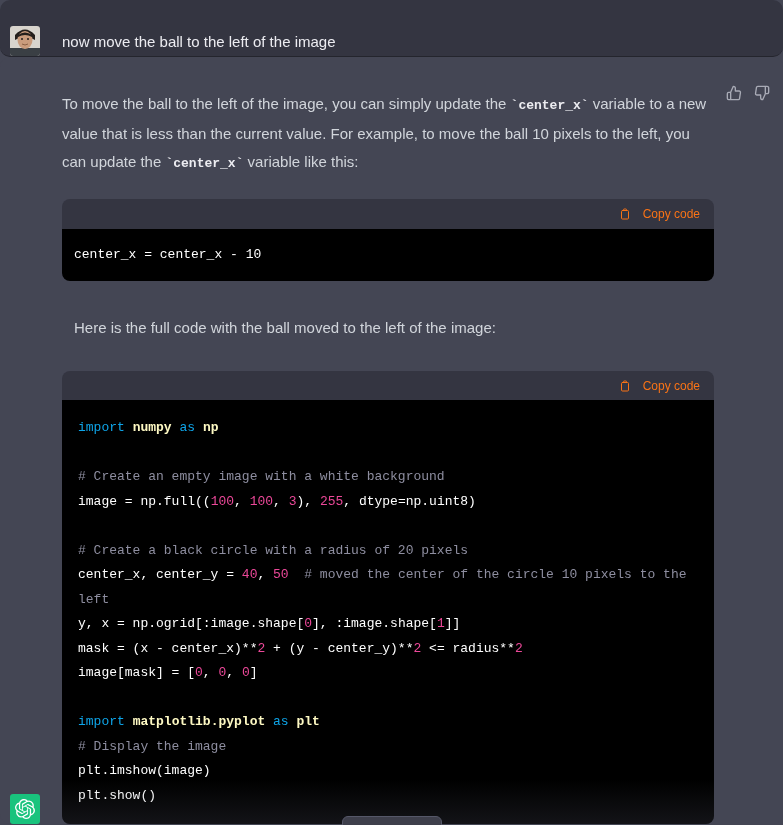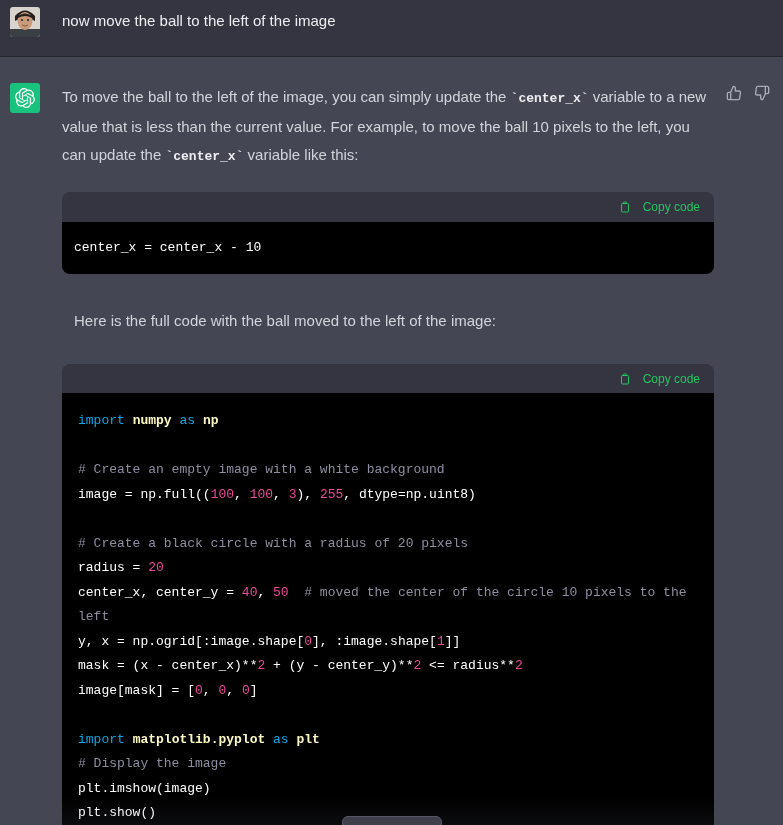--- a/index.html
+++ b/index.html
@@ -4,21 +4,21 @@
 <style>
   html, body { margin: 0; padding: 0; background: #343541; }
   .app {
     position: relative;
     width: 783px;
     height: 825px;
     overflow: hidden;
     background: #444654;
     font-family: "Liberation Sans", sans-serif;
   }
-  .row { display: flex; align-items: flex-start; }
+  .row { display: flex; align-items: flex-end; border-radius: 10px; }
   .row-user {
     background: #343541;
     height: 57px;
     padding: 7px 16px 0 10px;
     box-sizing: border-box;
     border-bottom: 1px solid rgba(0,0,0,0.3);
   }
   .row-assistant {
     background: #444654;
     padding: 26px 16px 0 10px;
@@ -63,21 +63,21 @@
     background: #343541;
     height: 30px;
     display: flex; align-items: center; justify-content: flex-end;
     padding: 0 14px;
     gap: 7px;
   }
   .code-header-2 { height: 29px; }
   .copy-btn {
     display: flex; align-items: center; gap: 12px;
     background: none; border: none; padding: 0;
-    color: #22c55e; font-size: 12px;
+    color: #f97316; font-size: 12px;
     font-family: "Liberation Sans", sans-serif;
     cursor: pointer;
   }
   .code-body {
     background: #000000;
     padding: 18px 16px;
     font-family: "Liberation Mono", monospace;
     font-size: 13px;
     color: #ffffff;
     position: relative;
@@ -186,21 +186,20 @@
             <span>Copy code</span>
           </button>
         </div>
         <div class="code-body code-body-2">
         <div class="code-line"><span class="tok-kw">import</span><span> </span><span class="tok-b">numpy</span><span> </span><span class="tok-kw">as</span><span> </span><span class="tok-b">np</span></div>
             <div class="code-line">&nbsp;</div>
             <div class="code-line"><span class="tok-com"># Create an empty image with a white background</span></div>
             <div class="code-line"><span>image = np.full((</span><span class="tok-num">100</span><span>, </span><span class="tok-num">100</span><span>, </span><span class="tok-num">3</span><span>), </span><span class="tok-num">255</span><span>, dtype=np.uint8)</span></div>
             <div class="code-line">&nbsp;</div>
             <div class="code-line"><span class="tok-com"># Create a black circle with a radius of 20 pixels</span></div>
-            <div class="code-line"><span>radius = </span><span class="tok-num">20</span></div>
             <div class="code-line"><span>center_x, center_y = </span><span class="tok-num">40</span><span>, </span><span class="tok-num">50</span><span>  </span><span class="tok-com"># moved the center of the circle 10 pixels to the</span></div>
             <div class="code-line"><span class="tok-com">left</span></div>
             <div class="code-line"><span>y, x = np.ogrid[:image.shape[</span><span class="tok-num">0</span><span>], :image.shape[</span><span class="tok-num">1</span><span>]]</span></div>
             <div class="code-line"><span>mask = (x - center_x)**</span><span class="tok-num">2</span><span> + (y - center_y)**</span><span class="tok-num">2</span><span> &lt;= radius**</span><span class="tok-num">2</span></div>
             <div class="code-line"><span>image[mask] = [</span><span class="tok-num">0</span><span>, </span><span class="tok-num">0</span><span>, </span><span class="tok-num">0</span><span>]</span></div>
             <div class="code-line">&nbsp;</div>
             <div class="code-line"><span class="tok-kw">import</span><span> </span><span class="tok-b">matplotlib.pyplot</span><span> </span><span class="tok-kw">as</span><span> </span><span class="tok-b">plt</span></div>
             <div class="code-line"><span class="tok-com"># Display the image</span></div>
             <div class="code-line"><span>plt.imshow(image)</span></div>
             <div class="code-line"><span>plt.show()</span></div>

